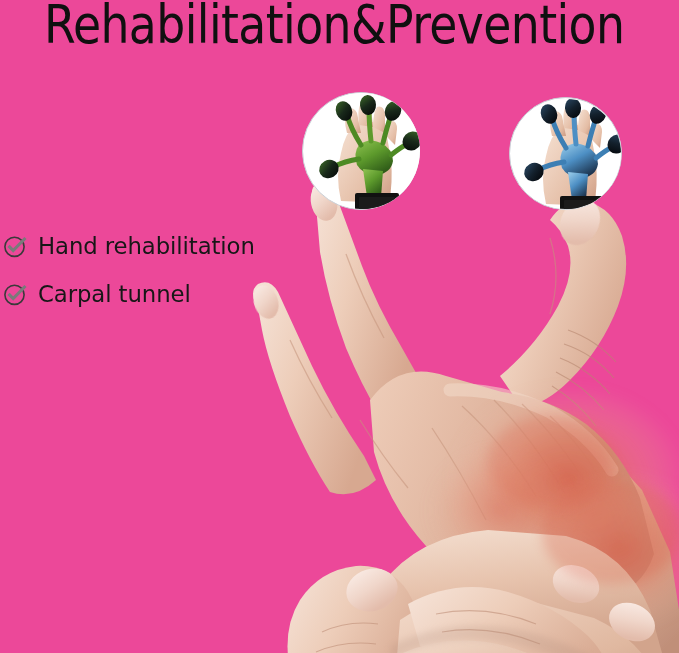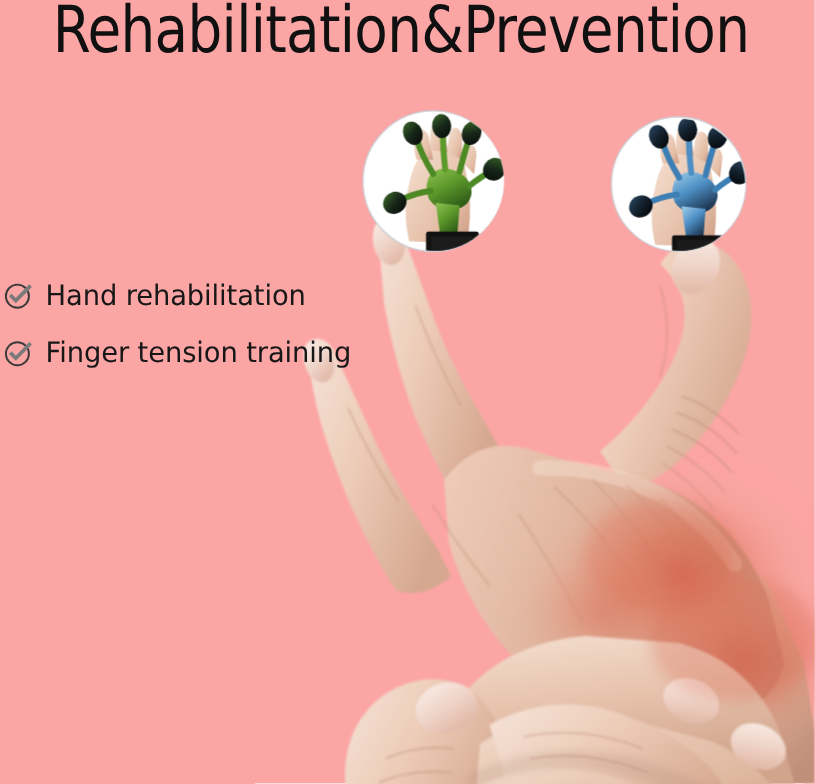--- a/index.html
+++ b/index.html
@@ -7,21 +7,21 @@
     padding: 0;
     background: #ffffff;
   }
   body {
     font-family: "Liberation Sans", sans-serif;
   }
   #page {
     position: relative;
     width: 679px;
     height: 653px;
-    background: #fca5a5;
+    background: #ec4899;
     overflow: hidden;
   }
 
   
   #title {
     position: absolute;
     left: 44px;
     top: -6px;
     width: 600px;
     font-family: "DejaVu Sans Condensed", "Liberation Sans Narrow", "Liberation Sans", sans-serif;
@@ -345,27 +345,27 @@
         <svg width="25" height="25" viewBox="0 0 25 25" xmlns="http://www.w3.org/2000/svg">
           <circle cx="11.5" cy="13.3" r="9.6" fill="none" stroke="#3a3a3a" stroke-width="1.6"></circle>
           <path d="M6.6 13.4 L10.2 17.0 L21.4 5.6" fill="none" stroke="#7a7a7a" stroke-width="3.1" stroke-linecap="square" stroke-linejoin="miter"></path>
         </svg>
       </span>
       <span class="feature-label">Hand rehabilitation</span>
     </div>
 
 
 
-
     <div class="feature-row">
       <span class="check-icon">
         <svg width="25" height="25" viewBox="0 0 25 25" xmlns="http://www.w3.org/2000/svg">
           <circle cx="11.5" cy="13.3" r="9.6" fill="none" stroke="#3a3a3a" stroke-width="1.6"></circle>
           <path d="M6.6 13.4 L10.2 17.0 L21.4 5.6" fill="none" stroke="#7a7a7a" stroke-width="3.1" stroke-linecap="square" stroke-linejoin="miter"></path>
         </svg>
       </span>
-      <span class="feature-label">Finger tension training</span>
+      <span class="feature-label">Carpal tunnel</span>
     </div>
 
 
+
   </div>
 
 </div>
 
 </body></html>

